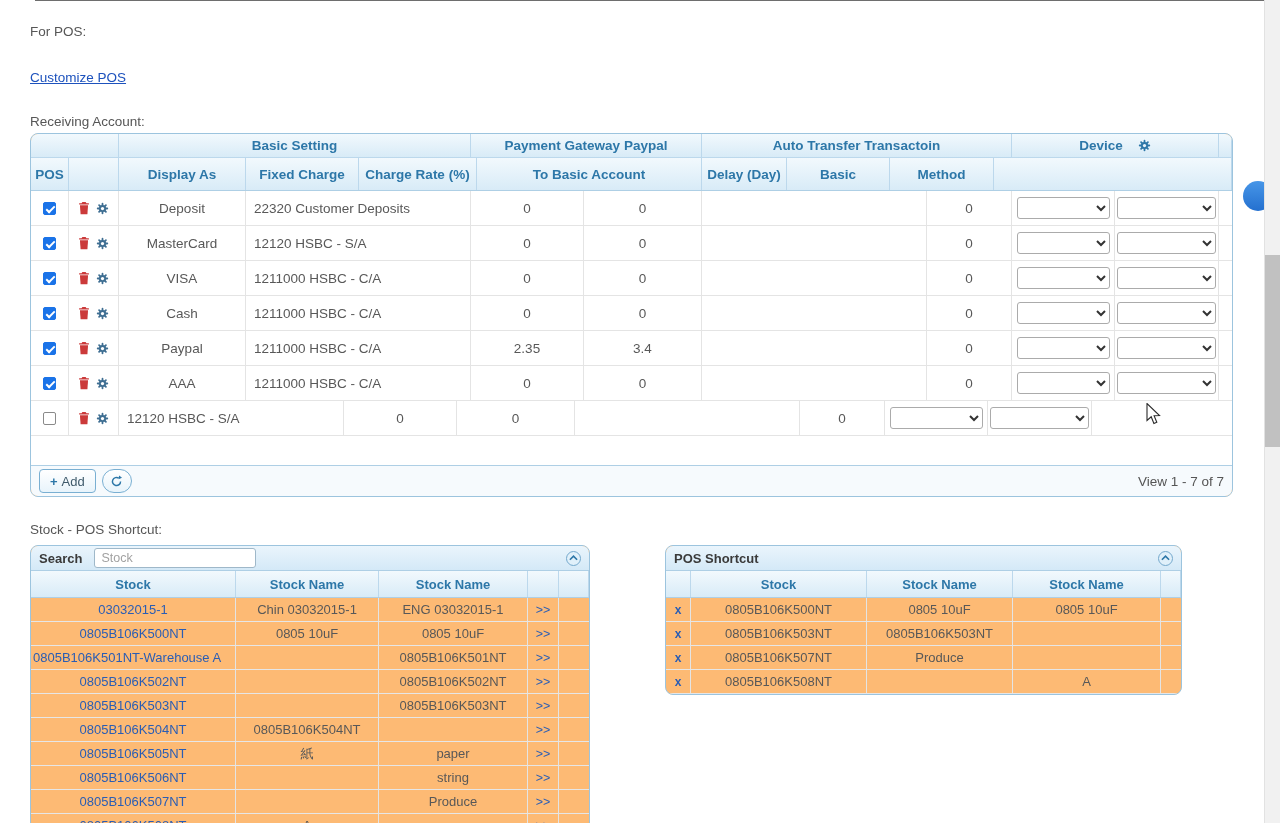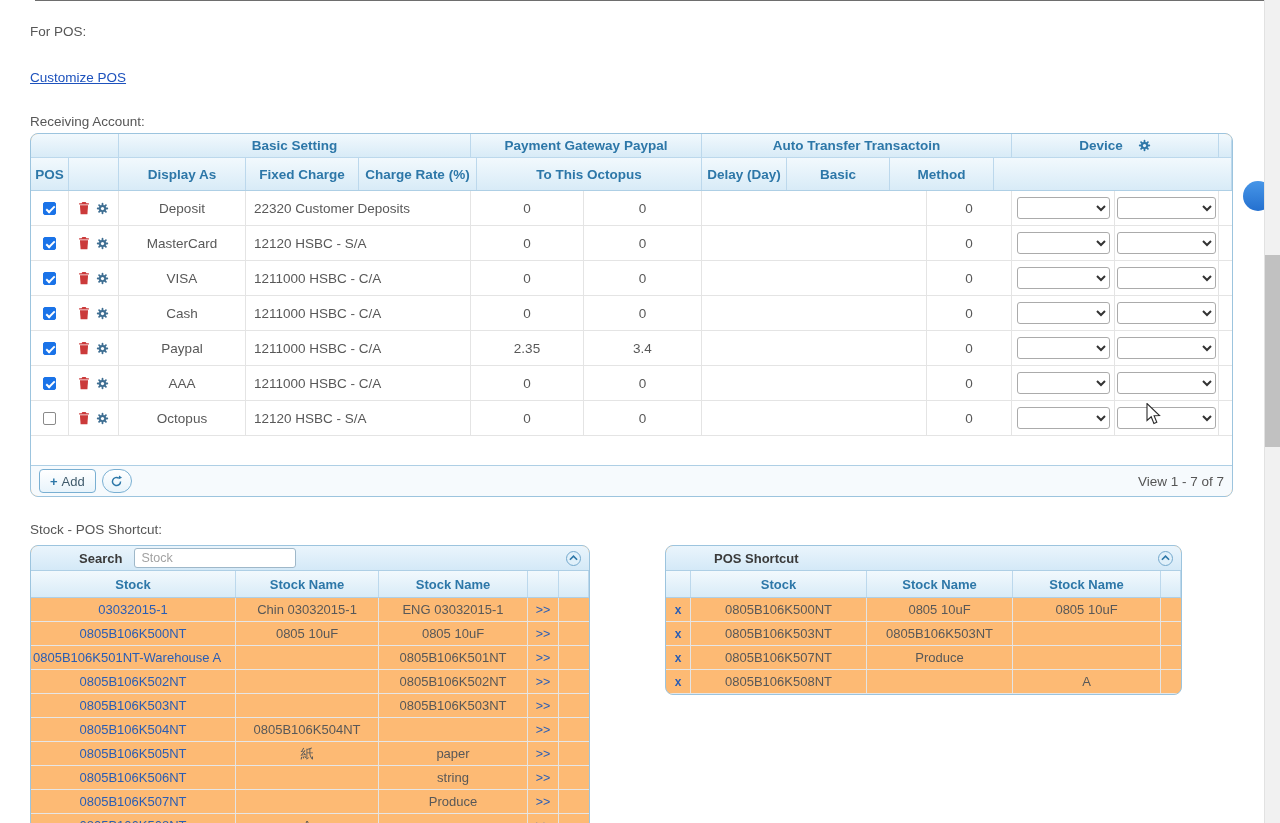--- a/index.html
+++ b/index.html
@@ -44,21 +44,21 @@
              border:1px solid #79afd2; border-radius:4px; background:linear-gradient(#ffffff,#e8f4fb);
              color:#3f5a6b; font-size:13px; font-family:inherit; cursor:pointer; }
   .add-btn .plus { color:#2d77a8; font-weight:bold; }
   .refresh-btn { display:inline-flex; align-items:center; justify-content:center; width:30px; height:24px; margin-left:6px;
              border:1px solid #79afd2; border-radius:12px; background:linear-gradient(#ffffff,#e8f4fb); cursor:pointer; }
   .view-text { margin-left:auto; color:#555; font-size:13.5px; }
 
   
   .bar { height:25px; display:flex; align-items:center; padding:0 8px; gap:12px;
          background:linear-gradient(#eaf5fc,#d4e9f7); border-bottom:1px solid #aecfe5; }
-  .bar-label { font-weight:bold; color:#3a3a3a; font-size:13px;margin-left:40px; }
+  .bar-label { font-weight:bold; color:#3a3a3a; font-size:13px; }
   .search-input { width:162px; height:20px; border:1px solid #9fb8c9; border-radius:3px; padding:0 6px;
                   font-size:12.5px; font-family:inherit; color:#333; }
   .search-input::placeholder { color:#a2a2a2; }
   .collapse-btn { margin-left:auto; width:15px; height:15px; border-radius:50%; background:#e0f0fa;
                   border:1px solid #74a8cc; display:flex; align-items:center; justify-content:center; cursor:pointer; }
 
   .shrow { height:27px; border-bottom:1px solid #aecfe5; }
   .srow { display:flex; height:24px; border-bottom:1px solid #e6e6e6; font-size:13px; color:#585858; }
   #stock-grid { left:30px; top:545px; width:560px; }
   .sw1{width:205px}.sw2{width:143px}.sw3{width:149px}.sw4{width:31px}.sw5{flex:1}
@@ -111,21 +111,21 @@
     </div>
     <div class="hc gsp nob"></div>
   </div>
 
   <div class="row chrow hdrbg">
     <div class="hc w1">POS</div>
     <div class="hc w2"></div>
     <div class="hc w3">Display As</div>
     <div class="hc w5">Fixed Charge</div>
     <div class="hc w6">Charge Rate (%)</div>
-    <div class="hc w7">To This Octopus</div>
+    <div class="hc w7">To Basic Account</div>
     <div class="hc w8">Delay (Day)</div>
     <div class="hc w9">Basic</div>
     <div class="hc w10">Method</div>
     <div class="hc wsp nob"></div>
   </div>
 
   <div class="rbody">
   <div class="rrow">
     <div class="c w1">
       <span class="cb on"></span>
@@ -377,21 +377,20 @@
                 <rect x="6.9" y="1" width="2.2" height="14" rx="1"></rect>
                 <rect x="6.9" y="1" width="2.2" height="14" rx="1" transform="rotate(45 8 8)"></rect>
                 <rect x="6.9" y="1" width="2.2" height="14" rx="1" transform="rotate(90 8 8)"></rect>
                 <rect x="6.9" y="1" width="2.2" height="14" rx="1" transform="rotate(135 8 8)"></rect>
                 <circle cx="8" cy="8" r="4.4"></circle>
               </g>
               <circle cx="8" cy="8" r="2" fill="#fff"></circle>
             </svg>
       </span>
     </div>
-    <div class="c w3">Octopus</div>
     <div class="c w4">12120 HSBC - S/A</div>
     <div class="c w5">0</div>
     <div class="c w6">0</div>
     <div class="c w7"></div>
     <div class="c w8">0</div>
     <div class="c w9">
       <select class="sel selname"><option></option></select>
     </div>
     <div class="c w10">
       <select class="sel selmethod"><option></option></select>

